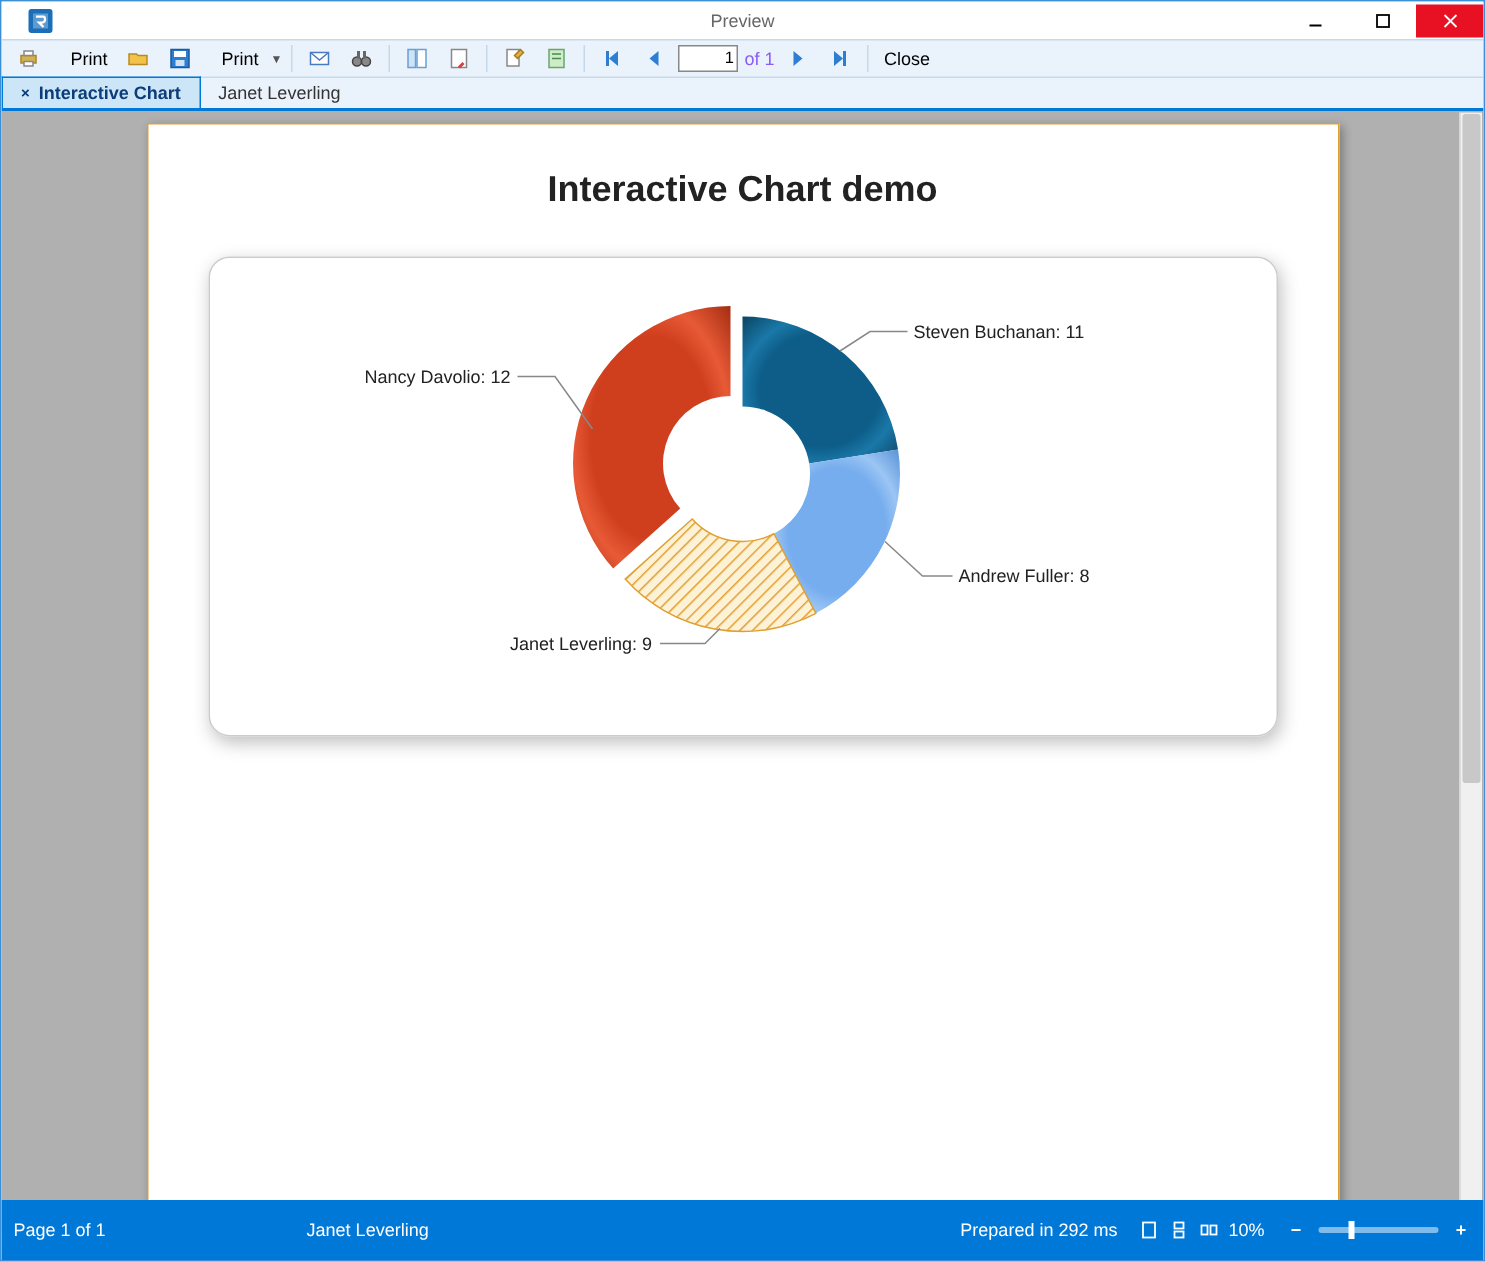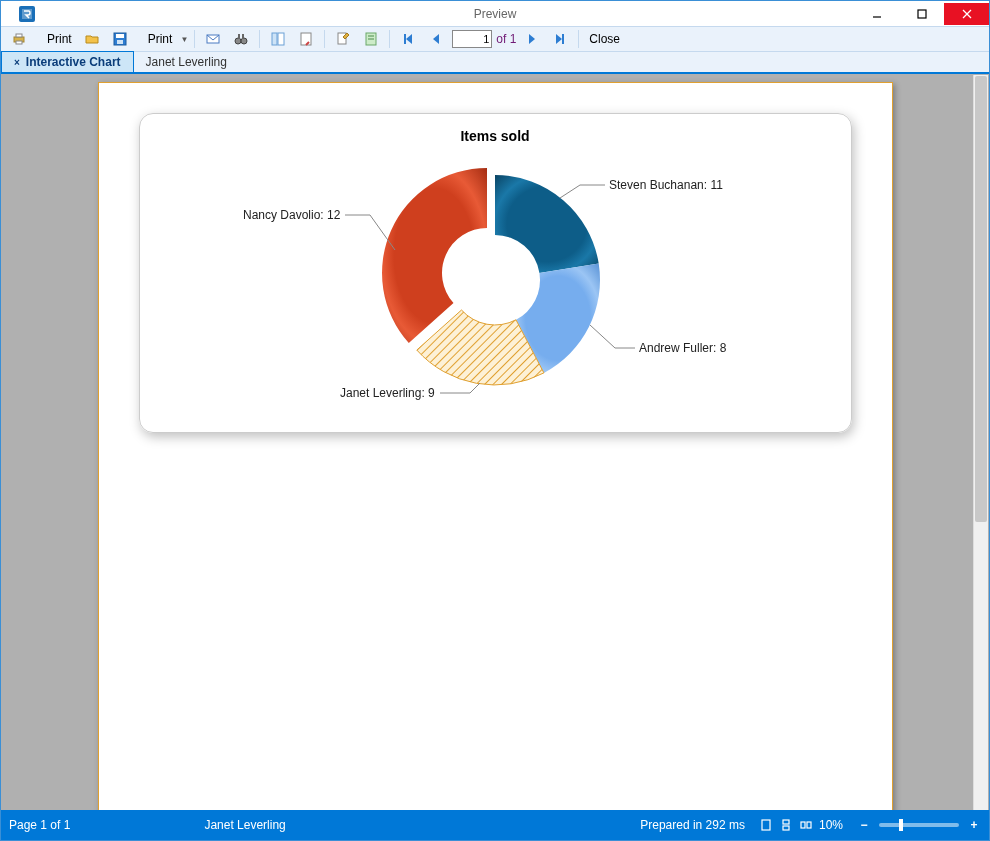--- a/index.html
+++ b/index.html
@@ -15,21 +15,21 @@
 .titlebar .winbtn.close { background: #e81123; }
 .titlebar .winbtn.close svg { stroke: #fff; }
 .titlebar .winbtn svg { width: 10px; height: 10px; stroke: #000; stroke-width: 1.2; fill: none; }
 
 
 .toolbar { height: 26px; background: #eaf2fb; border-top: 1px solid #c5d9ee; border-bottom: 1px solid #c5d9ee; display: flex; align-items: center; padding: 0 6px; gap: 4px; }
 .tbtn { display: flex; align-items: center; gap: 20px; padding: 2px 4px; cursor: pointer; border-radius: 2px; }
 .tbtn .ico { width: 16px; height: 16px; display: flex; align-items: center; justify-content: center; }
 .tsep { width: 1px; height: 18px; background: #c5d9ee; margin: 0 2px; }
 .pageinput { width: 40px; height: 18px; border: 1px solid #888; text-align: right; padding-right: 2px; font-size: 11px; }
-.oftext { color: #701a75; }
+.oftext { color: #8b5cf6; }
 .dropdown-arrow { font-size: 8px; color: #555; }
 
 
 .tabbar { height: 22px; background: #eaf2fb; display: flex; align-items: flex-end; border-bottom: 2px solid #0078d7; padding-left: 0; }
 .tab { padding: 3px 12px; font-size: 12px; color: #333; cursor: pointer; display: flex; align-items: center; gap: 6px; }
 .tab.active { background: #cde6f7; border: 1px solid #0078d7; border-bottom: none; color: #0a3d7a; font-weight: bold; }
 .tab .tabx { font-size: 10px; color: #0a3d7a; cursor: pointer; }
 
 
 .viewport { height: calc(841px - 25px - 26px - 22px - 22px); background: #b0b0b0; position: relative; display: flex; justify-content: center; padding-top: 8px; overflow: hidden; }
@@ -39,21 +39,21 @@
 .page { width: 795px; background: #fff; border: 1px solid #e0a030; box-shadow: 2px 2px 6px rgba(0,0,0,0.3); padding: 30px 40px; position: relative; }
 .page-title { text-align: center; font-size: 24px; font-weight: bold; color: #222; margin-bottom: 30px; font-family: Tahoma, sans-serif; }
 
 .chartframe { border: 1px solid #ccc; border-radius: 14px; box-shadow: 2px 4px 12px rgba(0,0,0,0.25); padding: 14px 20px 28px; position: relative; height: 320px; }
 .chart-subtitle { text-align: center; font-weight: bold; font-size: 14px; margin-bottom: 6px; }
 .chart-svg { display: block; margin: 0 auto; }
 
 .hint { text-align: center; color: #444; font-size: 13px; margin-top: 24px; }
 
 
-.statusbar { position: absolute; bottom: 0; left: 0; right: 0; height: 30px; background: #0078d7; color: #fff; display: flex; align-items: center; font-size: 12px; padding: 0 8px; }
+.statusbar { position: absolute; bottom: 0; left: 0; right: 0; height: 40px; background: #0078d7; color: #fff; display: flex; align-items: center; font-size: 12px; padding: 0 8px; }
 .statusbar .spacer { flex: 1; }
 .statusbar .sseg { margin-right: 14px; }
 .zoomctrl { display: flex; align-items: center; gap: 8px; }
 .zoombtn { width: 14px; text-align: center; cursor: pointer; font-weight: bold; }
 .zoomslider { width: 80px; height: 4px; background: rgba(255,255,255,0.5); position: relative; border-radius: 2px; }
 .zoomslider .zthumb { width: 4px; height: 12px; background: #fff; position: absolute; top: -4px; left: 25%; }
 .sbicon { width: 14px; height: 14px; margin-right: 6px; display: inline-flex; align-items: center; justify-content: center; cursor: pointer; }
 .sbicon svg { stroke: #fff; fill: none; stroke-width: 1.2; }
 .slice-leverling { fill: url(#hatch); stroke: #e0a030; stroke-width: 1; }
 .leader { stroke: #888; stroke-width: 1; fill: none; }
@@ -217,23 +217,23 @@
     <span class="tabx">×</span>
     <span>Interactive Chart</span>
   </div>
   <div class="tab">
     <span>Janet Leverling</span>
   </div>
 </div>
 
 <div class="viewport">
   <div class="page">
+    <div class="page-title">Interactive Chart demo</div>
 
     <div class="chartframe">
-      <div class="chart-subtitle">Items sold</div>
       <svg class="chart-svg" width="660" height="260" viewBox="0 0 660 260">
         <defs>
           <pattern id="hatch" patternUnits="userSpaceOnUse" width="6" height="6" patternTransform="rotate(45)">
             <rect width="6" height="6" fill="#fdf1d6"></rect>
             <line x1="0" y1="0" x2="0" y2="6" stroke="#e0a030" stroke-width="2"></line>
           </pattern>
           <radialGradient id="gbuch" cx="50%" cy="50%" r="70%">
               <stop offset="55%" stop-color="#0d5d88"></stop>
               <stop offset="72%" stop-color="#1a78a8"></stop>
               <stop offset="100%" stop-color="#0a4565"></stop>

